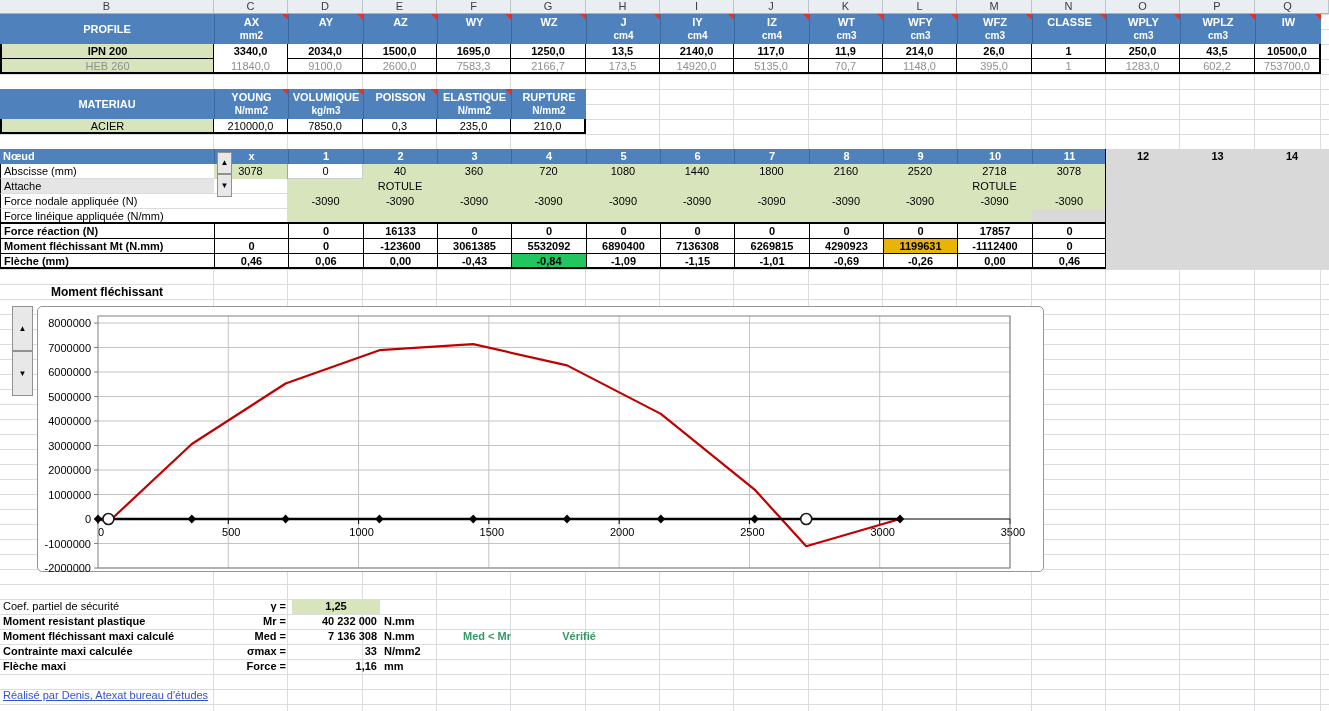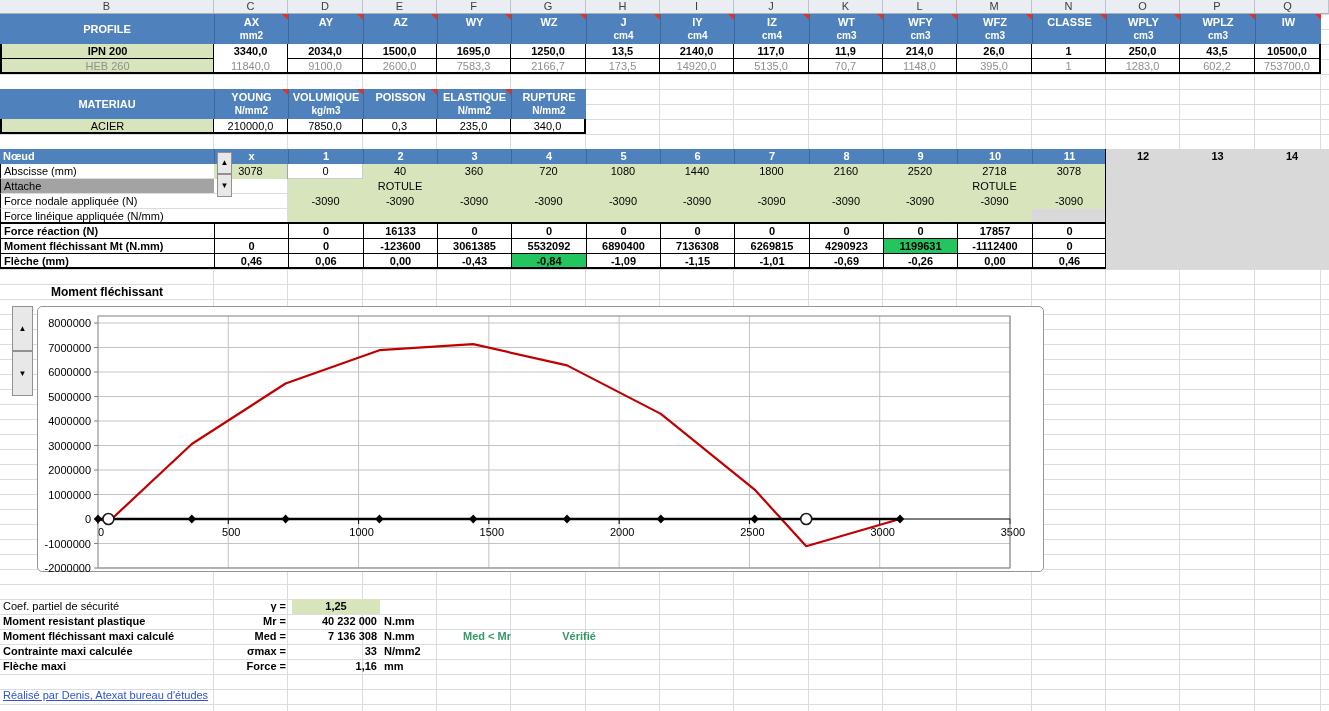--- a/index.html
+++ b/index.html
@@ -239,21 +239,21 @@
       </div>
       <div class="abs hdrblue" style="left: 511px; top: 0px; width: 75px; height: 30px; border-left: 1px solid rgb(58, 104, 159);">
         <div class="abs" style="left: 0px; top: 1px; width: 100%; height: 14px; line-height: 14px;">RUPTURE</div>
         <div class="abs" style="left: 0px; top: 15px; width: 100%; height: 14px; line-height: 14px; font-size: 10px;">N/mm2</div>
       </div>
       <div class="abs cellline ctr " style="left: 0px; top: 30px; width: 214px; height: 15px; background: rgb(216, 228, 188); border-left: 2px solid rgb(0, 0, 0); border-bottom: 2px solid rgb(0, 0, 0); border-right: 1px solid rgb(0, 0, 0);">ACIER</div>
       <div class="abs cellline ctr " style="left: 214px; top: 30px; width: 74px; height: 15px; background: rgb(255, 255, 255); border-right: 1px solid rgb(0, 0, 0); border-bottom: 2px solid rgb(0, 0, 0);">210000,0</div>
       <div class="abs cellline ctr " style="left: 288px; top: 30px; width: 75px; height: 15px; background: rgb(255, 255, 255); border-right: 1px solid rgb(0, 0, 0); border-bottom: 2px solid rgb(0, 0, 0);">7850,0</div>
       <div class="abs cellline ctr " style="left: 363px; top: 30px; width: 74px; height: 15px; background: rgb(255, 255, 255); border-right: 1px solid rgb(0, 0, 0); border-bottom: 2px solid rgb(0, 0, 0);">0,3</div>
       <div class="abs cellline ctr " style="left: 437px; top: 30px; width: 74px; height: 15px; background: rgb(255, 255, 255); border-right: 1px solid rgb(0, 0, 0); border-bottom: 2px solid rgb(0, 0, 0);">235,0</div>
-      <div class="abs cellline ctr " style="left: 511px; top: 30px; width: 75px; height: 15px; background: rgb(255, 255, 255); border-right: 2px solid rgb(0, 0, 0); border-bottom: 2px solid rgb(0, 0, 0);">340,0</div>
+      <div class="abs cellline ctr " style="left: 511px; top: 30px; width: 75px; height: 15px; background: rgb(255, 255, 255); border-right: 2px solid rgb(0, 0, 0); border-bottom: 2px solid rgb(0, 0, 0);">210,0</div>
     </div>
   <div id="node-table" style="position: absolute; left: 0px; top: 149px; width: 1106px; height: 120px;">
       <div class="abs" style="left: 0px; top: 0px; width: 1106px; height: 15px; background: rgb(79, 129, 189); border-top: 1px solid rgb(0, 0, 0); border-left: 1px solid rgb(0, 0, 0);"></div>
       <div class="abs hdrblue" style="left: 0px; top: 0px; width: 214px; height: 15px; line-height: 15px; text-align: left; padding-left: 3px;">Nœud</div>
       <div class="abs hdrblue" style="left: 214px; top: 0px; width: 74px; height: 15px; line-height: 15px; border-left: 1px solid rgb(58, 104, 159);">x</div>
       <div class="abs hdrblue" style="left: 288px; top: 0px; width: 75px; height: 15px; line-height: 15px; border-left: 1px solid rgb(58, 104, 159);">1</div>
       <div class="abs hdrblue" style="left: 363px; top: 0px; width: 74px; height: 15px; line-height: 15px; border-left: 1px solid rgb(58, 104, 159);">2</div>
       <div class="abs hdrblue" style="left: 437px; top: 0px; width: 74px; height: 15px; line-height: 15px; border-left: 1px solid rgb(58, 104, 159);">3</div>
       <div class="abs hdrblue" style="left: 511px; top: 0px; width: 75px; height: 15px; line-height: 15px; border-left: 1px solid rgb(58, 104, 159);">4</div>
       <div class="abs hdrblue" style="left: 586px; top: 0px; width: 74px; height: 15px; line-height: 15px; border-left: 1px solid rgb(58, 104, 159);">5</div>
@@ -261,21 +261,21 @@
       <div class="abs hdrblue" style="left: 734px; top: 0px; width: 75px; height: 15px; line-height: 15px; border-left: 1px solid rgb(58, 104, 159);">7</div>
       <div class="abs hdrblue" style="left: 809px; top: 0px; width: 74px; height: 15px; line-height: 15px; border-left: 1px solid rgb(58, 104, 159);">8</div>
       <div class="abs hdrblue" style="left: 883px; top: 0px; width: 74px; height: 15px; line-height: 15px; border-left: 1px solid rgb(58, 104, 159);">9</div>
       <div class="abs hdrblue" style="left: 957px; top: 0px; width: 75px; height: 15px; line-height: 15px; border-left: 1px solid rgb(58, 104, 159);">10</div>
       <div class="abs hdrblue" style="left: 1032px; top: 0px; width: 74px; height: 15px; line-height: 15px; border-left: 1px solid rgb(58, 104, 159);">11</div>
       <div class="abs" style="left: 288px; top: 15px; width: 818px; height: 60px; background: rgb(216, 228, 188);"></div>
       <div class="abs" style="left: 288px; top: 15px; width: 75px; height: 15px; background: rgb(255, 255, 255); border-right: 1px solid rgb(201, 205, 210); border-bottom: 1px solid rgb(201, 205, 210);"></div>
       <div class="abs" style="left: 1032px; top: 60px; width: 74px; height: 15px; background: rgb(217, 217, 217);"></div>
       <div class="abs cellline ctr" style="left: 214px; top: 15px; width: 74px; height: 15px; background: rgb(216, 228, 188); border-right: 1px solid rgb(154, 165, 177);">3078</div>
       <div class="abs cellline" style="left: 0px; top: 15px; width: 214px; height: 15px; background: rgb(255, 255, 255); border-left: 1px solid rgb(0, 0, 0); border-bottom: 1px solid rgb(217, 221, 226); padding-left: 3px;">Abscisse (mm)</div>
-      <div class="abs cellline" style="left: 0px; top: 30px; width: 214px; height: 15px; background: #a3a3a3; border-left: 1px solid rgb(0, 0, 0); border-bottom: 1px solid rgb(217, 221, 226); padding-left: 3px;">Attache</div>
+      <div class="abs cellline" style="left: 0px; top: 30px; width: 214px; height: 15px; background: #e5e5e5; border-left: 1px solid rgb(0, 0, 0); border-bottom: 1px solid rgb(217, 221, 226); padding-left: 3px;">Attache</div>
       <div class="abs" style="left: 214px; top: 30px; width: 74px; height: 15px; background: rgb(255, 255, 255); border-bottom: 1px solid rgb(217, 221, 226); border-right: 1px solid rgb(217, 221, 226);"></div>
       <div class="abs cellline" style="left: 0px; top: 45px; width: 214px; height: 15px; background: rgb(255, 255, 255); border-left: 1px solid rgb(0, 0, 0); border-bottom: 1px solid rgb(217, 221, 226); padding-left: 3px;">Force nodale appliquée (N)</div>
       <div class="abs" style="left: 214px; top: 45px; width: 74px; height: 15px; background: rgb(255, 255, 255); border-bottom: 1px solid rgb(217, 221, 226); border-right: 1px solid rgb(217, 221, 226);"></div>
       <div class="abs cellline" style="left: 0px; top: 60px; width: 214px; height: 15px; background: rgb(255, 255, 255); border-left: 1px solid rgb(0, 0, 0); border-bottom: 1px solid rgb(217, 221, 226); padding-left: 3px;">Force linéique appliquée (N/mm)</div>
       <div class="abs" style="left: 214px; top: 60px; width: 74px; height: 15px; background: rgb(255, 255, 255); border-bottom: 1px solid rgb(217, 221, 226); border-right: 1px solid rgb(217, 221, 226);"></div>
       <div class="abs cellline ctr " style="left: 288px; top: 15px; width: 75px; height: 15px;">0</div>
       <div class="abs cellline ctr " style="left: 363px; top: 15px; width: 74px; height: 15px;">40</div>
       <div class="abs cellline ctr " style="left: 437px; top: 15px; width: 74px; height: 15px;">360</div>
       <div class="abs cellline ctr " style="left: 511px; top: 15px; width: 75px; height: 15px;">720</div>
       <div class="abs cellline ctr " style="left: 586px; top: 15px; width: 74px; height: 15px;">1080</div>
@@ -315,21 +315,21 @@
       <div class="abs cellline bold" style="left: 0px; top: 90px; width: 214px; height: 15px; background: rgb(255, 255, 255); padding-left: 3px; border-left: 1px solid rgb(0, 0, 0); border-bottom: 1px solid rgb(0, 0, 0);">Moment fléchissant Mt (N.mm)</div>
       <div class="abs cellline ctr bold" style="left: 214px; top: 90px; width: 74px; height: 15px; background: rgb(255, 255, 255); border-left: 1px solid rgb(0, 0, 0); border-bottom: 1px solid rgb(0, 0, 0);">0</div>
       <div class="abs cellline ctr bold" style="left: 288px; top: 90px; width: 75px; height: 15px; background: rgb(255, 255, 255); border-left: 1px solid rgb(0, 0, 0); border-right: 0px; border-bottom: 1px solid rgb(0, 0, 0);">0</div>
       <div class="abs cellline ctr bold" style="left: 363px; top: 90px; width: 74px; height: 15px; background: rgb(255, 255, 255); border-left: 1px solid rgb(0, 0, 0); border-right: 0px; border-bottom: 1px solid rgb(0, 0, 0);">-123600</div>
       <div class="abs cellline ctr bold" style="left: 437px; top: 90px; width: 74px; height: 15px; background: rgb(255, 255, 255); border-left: 1px solid rgb(0, 0, 0); border-right: 0px; border-bottom: 1px solid rgb(0, 0, 0);">3061385</div>
       <div class="abs cellline ctr bold" style="left: 511px; top: 90px; width: 75px; height: 15px; background: rgb(255, 255, 255); border-left: 1px solid rgb(0, 0, 0); border-right: 0px; border-bottom: 1px solid rgb(0, 0, 0);">5532092</div>
       <div class="abs cellline ctr bold" style="left: 586px; top: 90px; width: 74px; height: 15px; background: rgb(255, 255, 255); border-left: 1px solid rgb(0, 0, 0); border-right: 0px; border-bottom: 1px solid rgb(0, 0, 0);">6890400</div>
       <div class="abs cellline ctr bold" style="left: 660px; top: 90px; width: 74px; height: 15px; background: rgb(255, 255, 255); border-left: 1px solid rgb(0, 0, 0); border-right: 0px; border-bottom: 1px solid rgb(0, 0, 0);">7136308</div>
       <div class="abs cellline ctr bold" style="left: 734px; top: 90px; width: 75px; height: 15px; background: rgb(255, 255, 255); border-left: 1px solid rgb(0, 0, 0); border-right: 0px; border-bottom: 1px solid rgb(0, 0, 0);">6269815</div>
       <div class="abs cellline ctr bold" style="left: 809px; top: 90px; width: 74px; height: 15px; background: rgb(255, 255, 255); border-left: 1px solid rgb(0, 0, 0); border-right: 0px; border-bottom: 1px solid rgb(0, 0, 0);">4290923</div>
-      <div class="abs cellline ctr bold" style="left: 883px; top: 90px; width: 74px; height: 15px; background: #22c55e; border-left: 1px solid rgb(0, 0, 0); border-right: 0px; border-bottom: 1px solid rgb(0, 0, 0);">1199631</div>
+      <div class="abs cellline ctr bold" style="left: 883px; top: 90px; width: 74px; height: 15px; background: #eab308; border-left: 1px solid rgb(0, 0, 0); border-right: 0px; border-bottom: 1px solid rgb(0, 0, 0);">1199631</div>
       <div class="abs cellline ctr bold" style="left: 957px; top: 90px; width: 75px; height: 15px; background: rgb(255, 255, 255); border-left: 1px solid rgb(0, 0, 0); border-right: 0px; border-bottom: 1px solid rgb(0, 0, 0);">-1112400</div>
       <div class="abs cellline ctr bold" style="left: 1032px; top: 90px; width: 74px; height: 15px; background: rgb(255, 255, 255); border-left: 1px solid rgb(0, 0, 0); border-right: 2px; border-bottom: 1px solid rgb(0, 0, 0);">0</div>
       <div class="abs cellline bold" style="left: 0px; top: 105px; width: 214px; height: 15px; background: rgb(255, 255, 255); padding-left: 3px; border-left: 1px solid rgb(0, 0, 0); border-bottom: 2px solid rgb(0, 0, 0);">Flèche (mm)</div>
       <div class="abs cellline ctr bold" style="left: 214px; top: 105px; width: 74px; height: 15px; background: rgb(255, 255, 255); border-left: 1px solid rgb(0, 0, 0); border-bottom: 2px solid rgb(0, 0, 0);">0,46</div>
       <div class="abs cellline ctr bold" style="left: 288px; top: 105px; width: 75px; height: 15px; background: rgb(255, 255, 255); border-left: 1px solid rgb(0, 0, 0); border-right: 0px; border-bottom: 2px solid rgb(0, 0, 0);">0,06</div>
       <div class="abs cellline ctr bold" style="left: 363px; top: 105px; width: 74px; height: 15px; background: rgb(255, 255, 255); border-left: 1px solid rgb(0, 0, 0); border-right: 0px; border-bottom: 2px solid rgb(0, 0, 0);">0,00</div>
       <div class="abs cellline ctr bold" style="left: 437px; top: 105px; width: 74px; height: 15px; background: rgb(255, 255, 255); border-left: 1px solid rgb(0, 0, 0); border-right: 0px; border-bottom: 2px solid rgb(0, 0, 0);">-0,43</div>
       <div class="abs cellline ctr bold" style="left: 511px; top: 105px; width: 75px; height: 15px; background: #22c55e; border-left: 1px solid rgb(0, 0, 0); border-right: 0px; border-bottom: 2px solid rgb(0, 0, 0);">-0,84</div>
       <div class="abs cellline ctr bold" style="left: 586px; top: 105px; width: 74px; height: 15px; background: rgb(255, 255, 255); border-left: 1px solid rgb(0, 0, 0); border-right: 0px; border-bottom: 2px solid rgb(0, 0, 0);">-1,09</div>
       <div class="abs cellline ctr bold" style="left: 660px; top: 105px; width: 74px; height: 15px; background: rgb(255, 255, 255); border-left: 1px solid rgb(0, 0, 0); border-right: 0px; border-bottom: 2px solid rgb(0, 0, 0);">-1,15</div>

